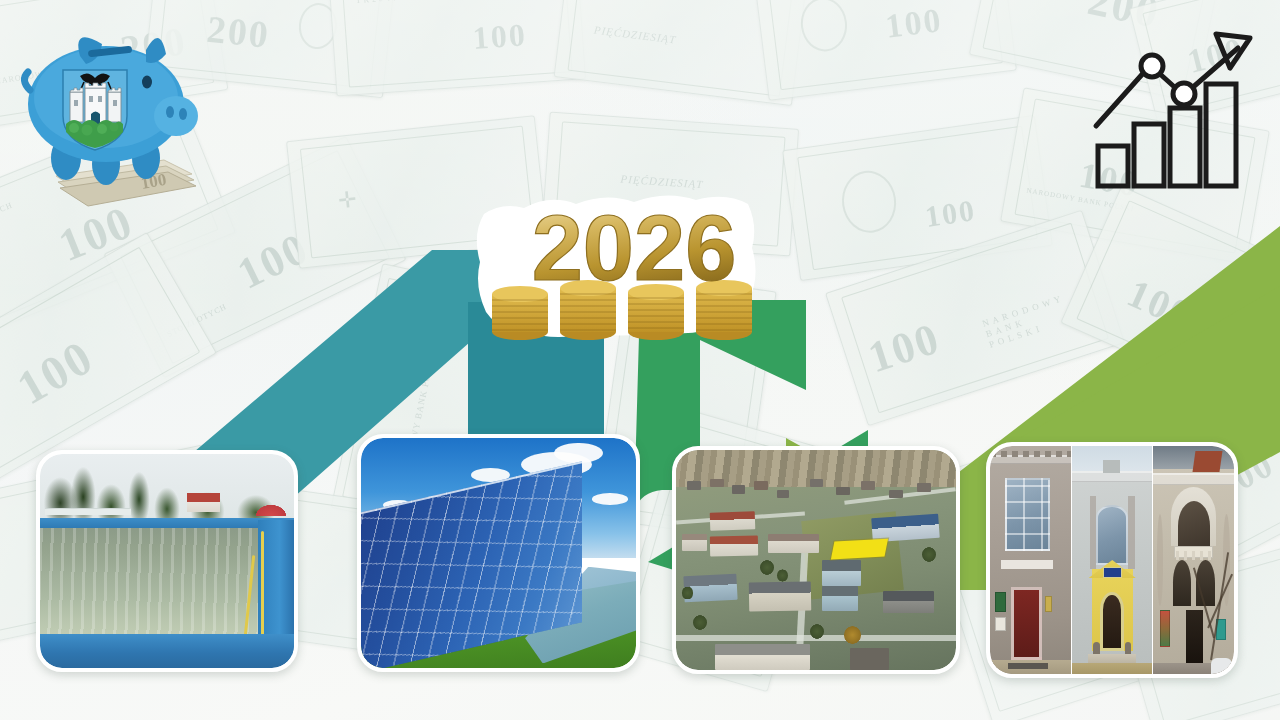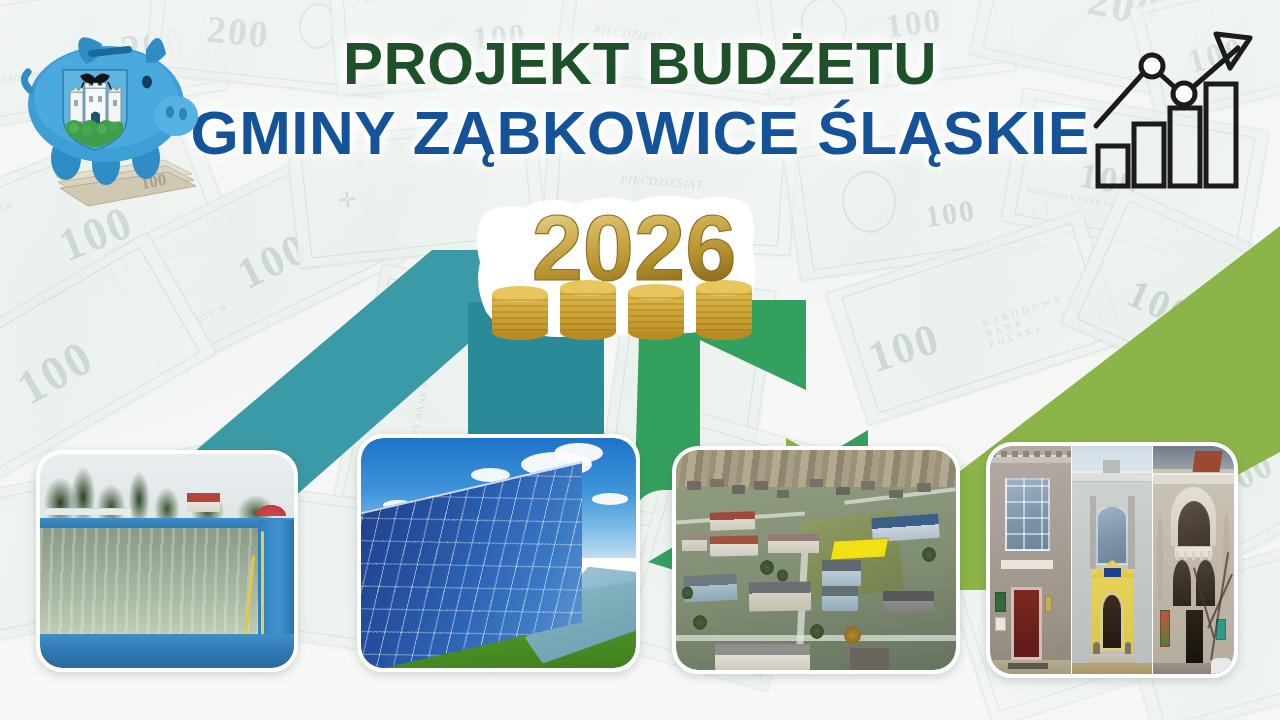--- a/index.html
+++ b/index.html
@@ -326,24 +326,20 @@
 
     <path fill="#34a05e" d="M 640,110 L 806,110 L 806,200 L 700,150 L 700,300 L 662,300 Q 640,302 634,322 Z"></path>
 
     <path fill="#34a05e" d="M 648,372 L 868,240 L 868,440 Z"></path>
 
     <path fill="#8bb548" d="M 1280,36 L 1280,252 L 1000,412 L 786,412 L 786,248 L 912,318 Z"></path>
 
     <path fill="#8bb548" d="M 900,318 L 1280,96 L 1280,262 L 998,414 L 900,414 Z"></path>
   </svg>
 
-  <div class="title-wrap">
-    <div class="title-1">PROJEKT BUDŻETU</div>
-    <div class="title-2">GMINY ZĄBKOWICE ŚLĄSKIE</div>
-  </div>
 
   <svg class="piggy" viewBox="0 0 200 200">
 
     <g>
       <path d="M42,168 L150,152 L178,166 L70,186 Z" fill="#e4e0cf" stroke="#c9c3ad" stroke-width="1"></path>
       <path d="M44,174 L152,158 L180,172 L72,192 Z" fill="#d9d4bf" stroke="#bfb9a1" stroke-width="1"></path>
       <path d="M46,180 L154,164 L182,178 L74,198 Z" fill="#cfc9b2" stroke="#b5ae95" stroke-width="1"></path>
       <text x="128" y="181" font-family="Liberation Serif, serif" font-size="17" font-weight="bold" fill="#a9a289" transform="rotate(-10 128 181)">100</text>
     </g>
 

